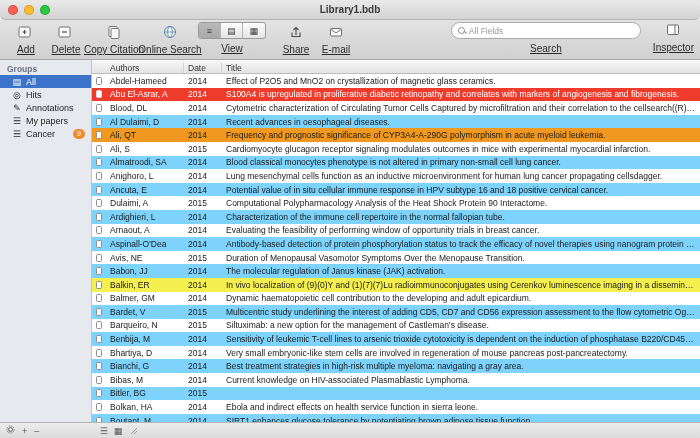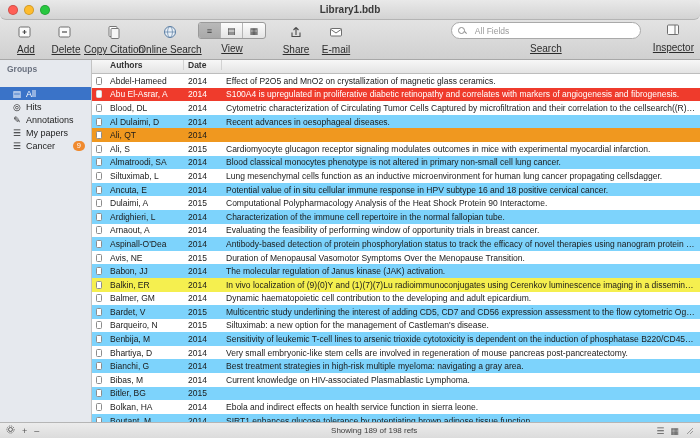--- a/index.html
+++ b/index.html
@@ -66,21 +66,21 @@
     width: 22px; display: flex; align-items: center; justify-content: center;
     border-right: 1px solid #b5b5b5; font-size: 9px; color: #3b3b3b;
   }
   .seg > div:last-child { border-right: none; }
   .seg > div.active { background: linear-gradient(to bottom,#b9b9b9,#a9a9a9); }
   .search-wrap { margin-left: auto; display: flex; flex-direction: column; align-items: center; }
   .searchbox {
     width: 190px; height: 17px;
     background: #ffffff; border: 1px solid #a9a9a9; border-radius: 9px;
     display: flex; align-items: center; padding: 0 6px;
-    font-size: 8.5px; color: #9a9a9a; gap: 6px;
+    font-size: 8.5px; color: #9a9a9a;
   }
   .mag {
     width: 7px; height: 7px; border: 1.2px solid #8d8d8d; border-radius: 50%;
     position: relative; margin-right: 4px;
   }
   .mag::after {
     content: ""; position: absolute; width: 3px; height: 1.2px; background: #8d8d8d;
     transform: rotate(45deg); right: -3px; bottom: 0px;
   }
   .inspector-btn { display: flex; flex-direction: column; align-items: center; margin-left: 12px; }
@@ -88,42 +88,41 @@
   .body { display: flex; flex: 1 1 auto; min-height: 0; }
   .sidebar {
     width: 92px; flex: 0 0 92px;
     background: #e6e9ee;
     border-right: 1px solid #c3c3c3;
     padding-top: 2px;
     overflow: hidden;
   }
   .side-header {
     font-size: 8.5px; font-weight: bold; color: #6b7280;
-    padding: 2px 6px 13px 7px;
+    padding: 2px 6px 1px 7px;
   }
   .side-item {
     display: flex; align-items: center; gap: 4px;
     padding: 1.5px 6px 1.5px 12px;
     font-size: 9px; color: #1d1d1d;
   }
   .side-item.selected { background: #3a73c8; color: #fff; }
   .side-ico { width: 10px; height: 10px; display:flex; align-items:center; justify-content:center; font-size: 9px; }
   .badge {
     margin-left: auto; background: #f08a2e; color: #fff;
     border-radius: 6px; font-size: 7.5px; padding: 0 4px; line-height: 10px;
   }
   .main { flex: 1 1 auto; display: flex; flex-direction: column; min-width: 0; background: #fff; }
   
   .thead {
     display: flex; height: 14px; flex: 0 0 14px;
     background: linear-gradient(to bottom,#f7f7f7,#e4e4e4);
     border-bottom: 1px solid #bdbdbd;
     font-size: 8.5px; color: #333;
-    align-items: flex-start;
-    font-weight: bold;
+    align-items: flex-end;
   }
   .th { padding: 0 4px; border-right: 1px solid #d2d2d2; overflow: hidden; white-space: nowrap; }
   .th.c0 { width: 14px; flex: 0 0 14px; }
   .th.c1 { width: 78px; flex: 0 0 78px; }
   .th.c2 { width: 38px; flex: 0 0 38px; }
   .th.c3 { flex: 1 1 auto; border-right: none; }
   .rows { flex: 1 1 auto; overflow: hidden; position: relative; }
   .row { display: flex; height: 13.6px; align-items: center; font-size: 8.5px; }
   .cell { padding: 0 4px; overflow: hidden; white-space: nowrap; text-overflow: ellipsis; }
   .cell.c0 { width: 14px; flex: 0 0 14px; display: flex; align-items: center; justify-content: center; }
@@ -277,20 +276,21 @@
         <span>Cancer</span>
         <span class="badge">9</span>
       </div>
     </div>
 
     <div class="main">
       <div class="thead">
         <div class="th c0"></div>
         <div class="th c1">Authors</div>
         <div class="th c2">Date</div>
+        <div class="th c3">Title</div>
       </div>
       <div class="rows" id="rows">
           <div class="row">
             <div class="cell c0">
               <div class="chk"></div>
             </div>
             <div class="cell c1">Abdel-Hameed</div>
             <div class="cell c2">2014</div>
             <div class="cell c3">Effect of P2O5 and MnO2 on crystallization of magnetic glass ceramics.</div>
           </div>
@@ -317,20 +317,21 @@
             <div class="cell c1">Al Dulaimi, D</div>
             <div class="cell c2">2014</div>
             <div class="cell c3">Recent advances in oesophageal diseases.</div>
           </div>
           <div class="row hl-orange2">
             <div class="cell c0">
               <div class="chk"></div>
             </div>
             <div class="cell c1">Ali, QT</div>
             <div class="cell c2">2014</div>
+            <div class="cell c3">Frequency and prognostic significance of CYP3A4-A-290G polymorphism in acute myeloid leukemia.</div>
           </div>
           <div class="row">
             <div class="cell c0">
               <div class="chk"></div>
             </div>
             <div class="cell c1">Ali, S</div>
             <div class="cell c2">2015</div>
             <div class="cell c3">Cardiomyocyte glucagon receptor signaling modulates outcomes in mice with experimental myocardial infarction.</div>
           </div>
           <div class="row alt">
@@ -338,21 +339,21 @@
               <div class="chk"></div>
             </div>
             <div class="cell c1">Almatroodi, SA</div>
             <div class="cell c2">2014</div>
             <div class="cell c3">Blood classical monocytes phenotype is not altered in primary non-small cell lung cancer.</div>
           </div>
           <div class="row">
             <div class="cell c0">
               <div class="chk"></div>
             </div>
-            <div class="cell c1">Siltuximab, L</div>
+            <div class="cell c1">Anighoro, L</div>
             <div class="cell c2">2014</div>
             <div class="cell c3">Lung mesenchymal cells function as an inductive microenvironment for human lung cancer propagating cellsdagger.</div>
           </div>
           <div class="row alt">
             <div class="cell c0">
               <div class="chk"></div>
             </div>
             <div class="cell c1">Ancuta, E</div>
             <div class="cell c2">2014</div>
             <div class="cell c3">Potential value of in situ cellular immune response in HPV subtype 16 and 18 positive cervical cancer.</div>
@@ -500,21 +501,20 @@
     <div class="sb-left">
       <span class="sb-ico">
         <svg width="9" height="9" viewBox="0 0 10 10">
             <circle cx="5" cy="5" r="2.2" fill="none" stroke="#555"></circle>
             <circle cx="5" cy="5" r="4" fill="none" stroke="#555" stroke-dasharray="1.2 1.2"></circle>
           </svg>
       </span>
       <span class="sb-ico">+</span>
       <span class="sb-ico">–</span>
     </div>
-    <div class="sb-center">Showing 189 of 198 refs</div>
     <div class="sb-right">
       <span class="sb-ico">☰</span>
       <span class="sb-ico">▦</span>
       <span class="grip">
         <svg width="9" height="9" viewBox="0 0 9 9">
             <path d="M8 2 2 8M8 5 5 8" stroke="#999" stroke-width="1"></path>
           </svg>
       </span>
     </div>
   </div>

